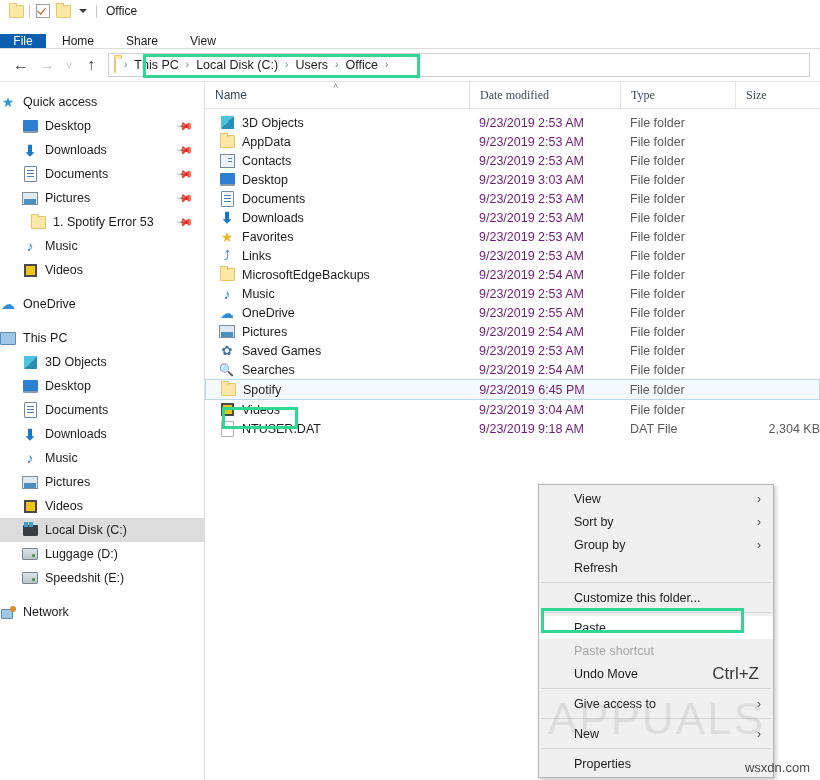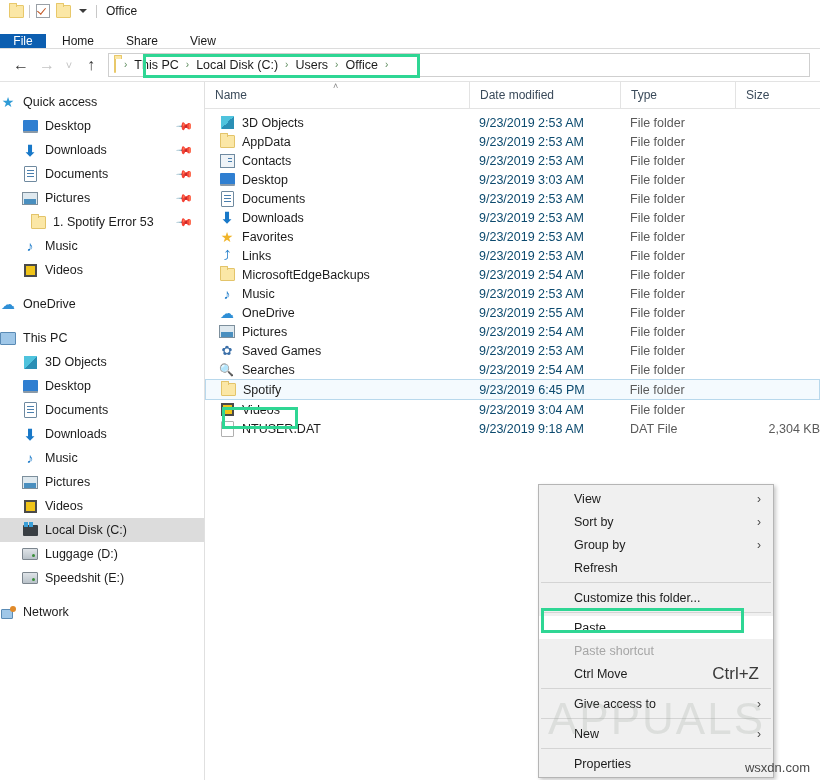--- a/index.html
+++ b/index.html
@@ -278,21 +278,21 @@
     height: 26px;
     display: flex; align-items: center;
     border-bottom: 1px solid #e3e3e3;
     font-size: 12px; color: #3a4a5a;
     position: relative;
   }
   .colhdr .col {
     height: 26px; display: flex; align-items: center;
     padding-left: 10px; box-sizing: border-box;
   }
-  .colhdr .col + .col { border-left: 1px solid #e3e3e3; }
+  .colhdr .col + .col { border-left: 1px solid #e3e3e3; font-family: Liberation Serif, serif; }
   .c-name { width: 264px; position: relative; }
   .c-date { width: 151px; }
   .c-type { width: 115px; }
   .c-size { width: 80px; }
   .sort-caret {
     position: absolute; left: 128px; top: -1px;
     color: #8a8a8a; font-size: 9px;
   }
 
   .rows { padding-top: 4px; }
@@ -302,21 +302,21 @@
     font-size: 12.5px; color: #1c1c1c;
     position: relative;
   }
   .frow.sel {
     background: #f4fafe;
     border: 1px solid #b8d8ec;
     box-sizing: border-box;
     height: 21px;
   }
   .f-name { width: 264px; display: flex; align-items: center; padding-left: 14px; box-sizing: border-box; }
-  .f-date { width: 151px; padding-left: 10px; box-sizing: border-box; color: #0c4a6e; }
+  .f-date { width: 151px; padding-left: 10px; box-sizing: border-box; color: #701a75; }
   .f-type { width: 115px; padding-left: 10px; box-sizing: border-box; color: #5a5a5a; }
   .f-size { width: 85px; text-align: right; color: #5a5a5a; }
   .f-ico {
     width: 16px; height: 16px; margin-right: 7px; flex: 0 0 16px;
     display: flex; align-items: center; justify-content: center;
   }
   .ic-contacts {
     width: 13px; height: 12px; background: #eef3f7;
     border: 1px solid #6f8aa0; position: relative;
   }
@@ -844,21 +844,21 @@
     <span>Customize this folder...</span>
   </div>
   <div class="msep"></div>
   <div class="mi highlight-paste">
     <span>Paste</span>
   </div>
   <div class="mi disabled">
     <span>Paste shortcut</span>
   </div>
   <div class="mi">
-    <span>Ctrl Move</span>
+    <span>Undo Move</span>
     <span class="accel">Ctrl+Z</span>
   </div>
   <div class="msep"></div>
   <div class="mi">
     <span>Give access to</span>
     <span class="arrow">›</span>
   </div>
   <div class="msep"></div>
   <div class="mi">
     <span>New</span>

